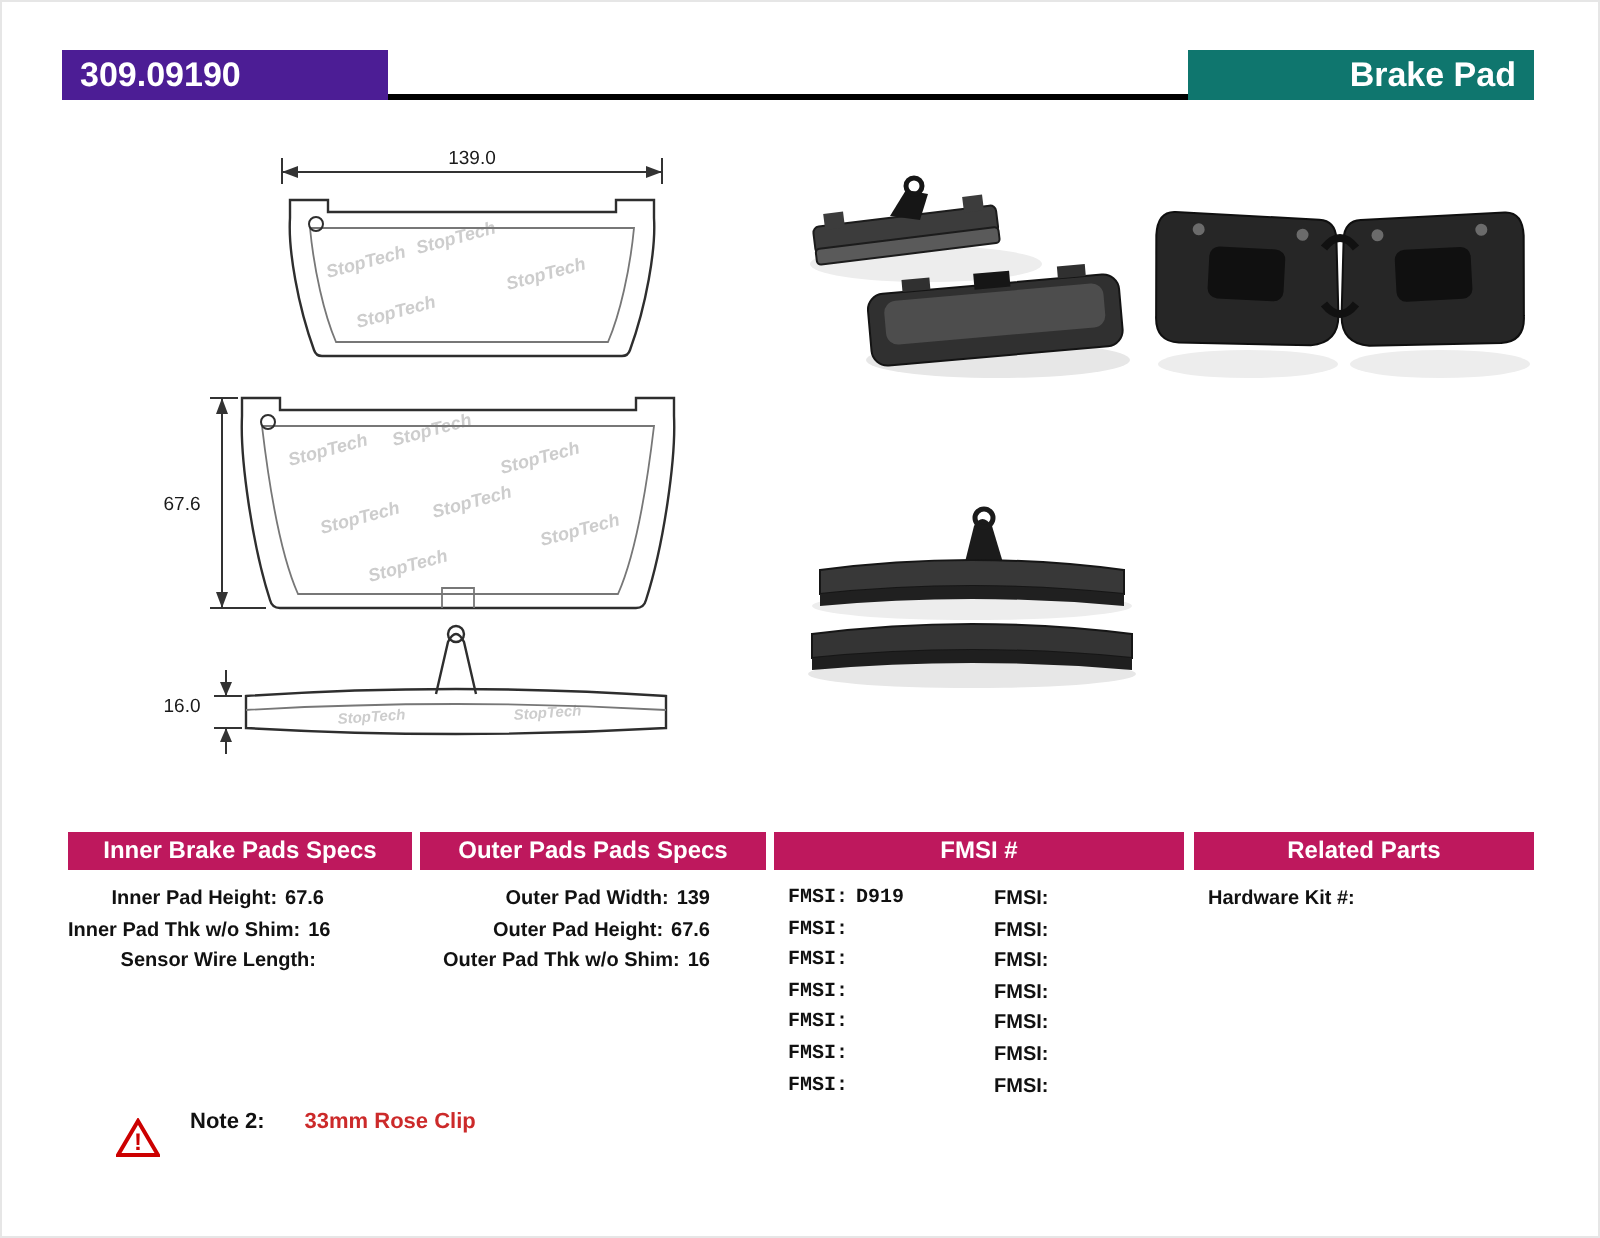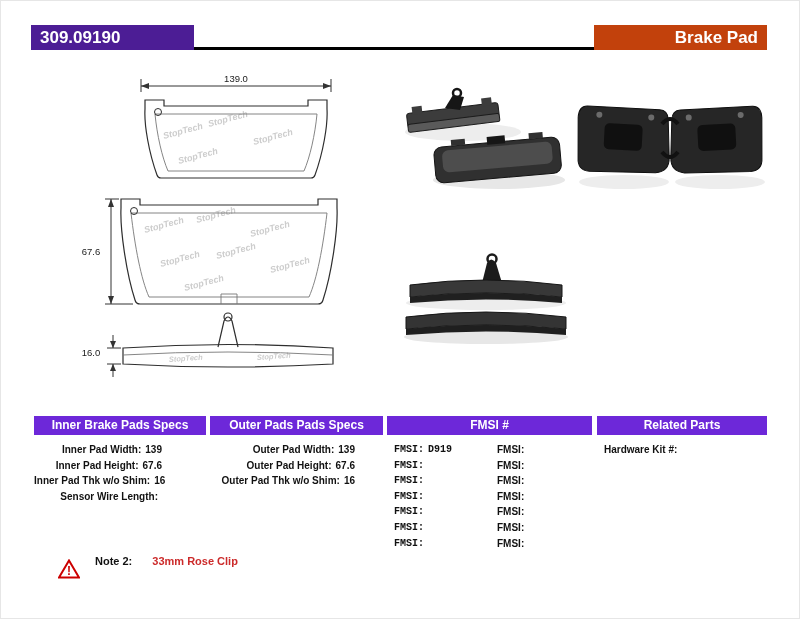--- a/index.html
+++ b/index.html
@@ -4,37 +4,37 @@
 <style>
   * { margin:0; padding:0; box-sizing:border-box; }
   html,body { background:#fff; }
   body { font-family:"Liberation Sans", sans-serif; color:#111; }
   .page { position:relative; width:800px; height:619px; background:#fff; border:1px solid #e6e6e6; overflow:hidden; }
 
   
   .hdr-part { position:absolute; left:30px; top:24px; width:163px; height:25px; background:#4c1d95; color:#fff;
               font-size:17px; font-weight:bold; line-height:25px; padding-left:9px; }
   .hdr-rule { position:absolute; left:193px; top:46px; width:400px; height:3px; background:#000; }
-  .hdr-type { position:absolute; left:593px; top:24px; width:173px; height:25px; background:#c2410c; color:#fff;
+  .hdr-type { position:absolute; left:593px; top:24px; width:173px; height:25px; background:#0f766e; color:#fff;
               font-size:17px; font-weight:bold; line-height:25px; text-align:right; padding-right:9px; }
 
   
   .drawing { position:absolute; left:60px; top:66px; }
   .drawing text.dim { font-size:9.5px; fill:#1a1a1a; }
   .photo-a { position:absolute; left:392px; top:85px; }
   .photo-b { position:absolute; left:573px; top:85px; }
   .photo-c { position:absolute; left:395px; top:246px; }
 
   
   .col { position:absolute; top:415px; }
   .col-inner   { left:33px;  width:172px; }
   .col-outer   { left:209px; width:173px; }
   .col-fmsi    { left:386px; width:205px; }
   .col-related { left:596px; width:170px; }
-  .col-hdr { background:#6d28d9; color:#fff; font-weight:bold; font-size:12px; text-align:center;
+  .col-hdr { background:#be185d; color:#fff; font-weight:bold; font-size:12px; text-align:center;
              height:19px; line-height:19px; }
   .rows { margin-top:7px; }
   .row { font-size:10px; font-weight:bold; line-height:15.6px; white-space:nowrap; }
   .col-inner .rows { text-align:right; padding-right:44px; }
   .col-outer .rows { text-align:right; padding-right:28px; }
   .col-related .rows { padding-left:7px; }
   .fmsi-wrap { display:flex; margin-top:7px; }
   .fmsi-left { margin-left:7px; width:103px;font-family:Liberation Mono, monospace; }
   .val { margin-left:4px; }
 
@@ -173,21 +173,20 @@
     </g>
     <g>
       <path d="M10,70 q80,-10 160,0 l0,12 q-80,-8 -160,0 z" fill="#343434" stroke="#161616"></path>
       <path d="M10,82 q80,-8 160,0 l0,6 q-80,-7 -160,0 z" fill="#1f1f1f"></path>
     </g>
   </svg>
 
   <div class="col col-inner">
     <div class="col-hdr">Inner Brake Pads Specs</div>
     <div class="rows">
-      <div class="row"><span class="lbl">Inner Pad Width:</span><span class="val">139</span></div>
       <div class="row"><span class="lbl">Inner Pad Height:</span><span class="val">67.6</span></div>
       <div class="row"><span class="lbl">Inner Pad Thk w/o Shim:</span><span class="val">16</span></div>
       <div class="row"><span class="lbl">Sensor Wire Length:</span><span class="val"></span></div>
     </div>
   </div>
 
   <div class="col col-outer">
     <div class="col-hdr">Outer Pads Pads Specs</div>
     <div class="rows">
       <div class="row"><span class="lbl">Outer Pad Width:</span><span class="val">139</span></div>

